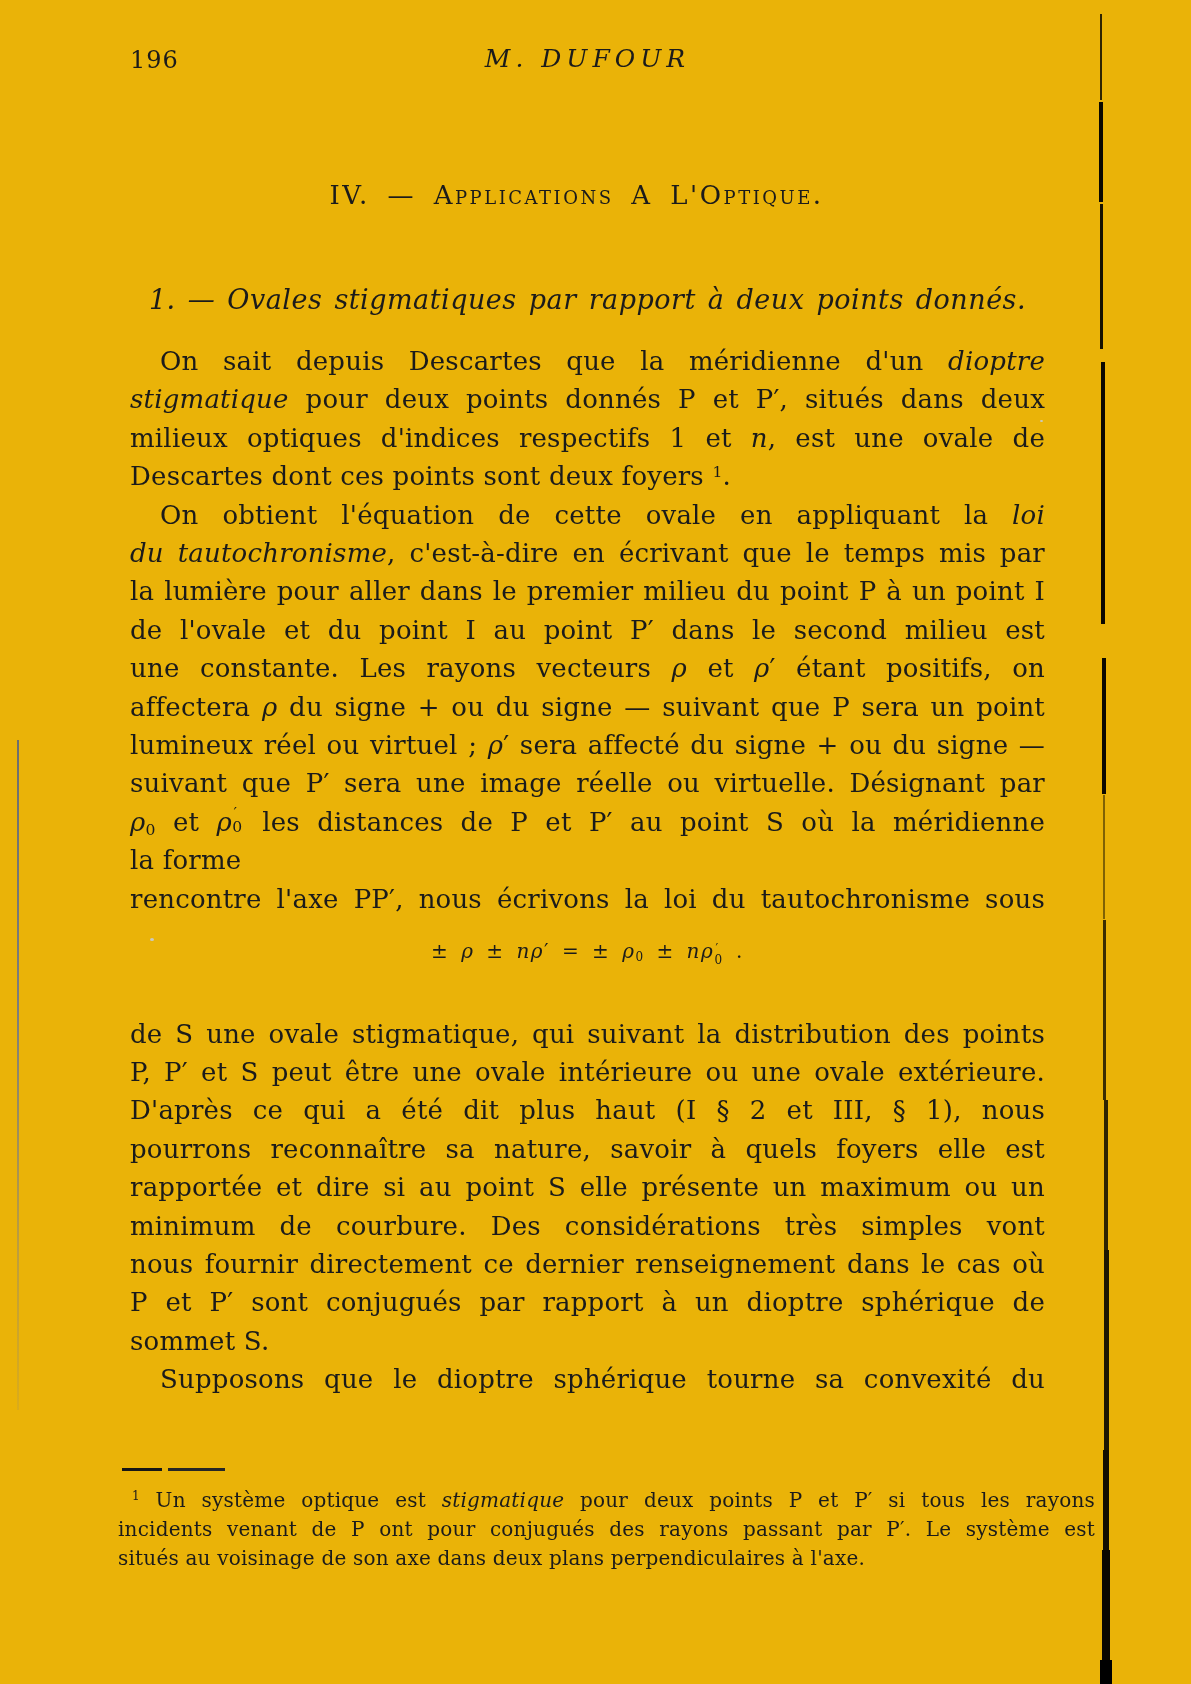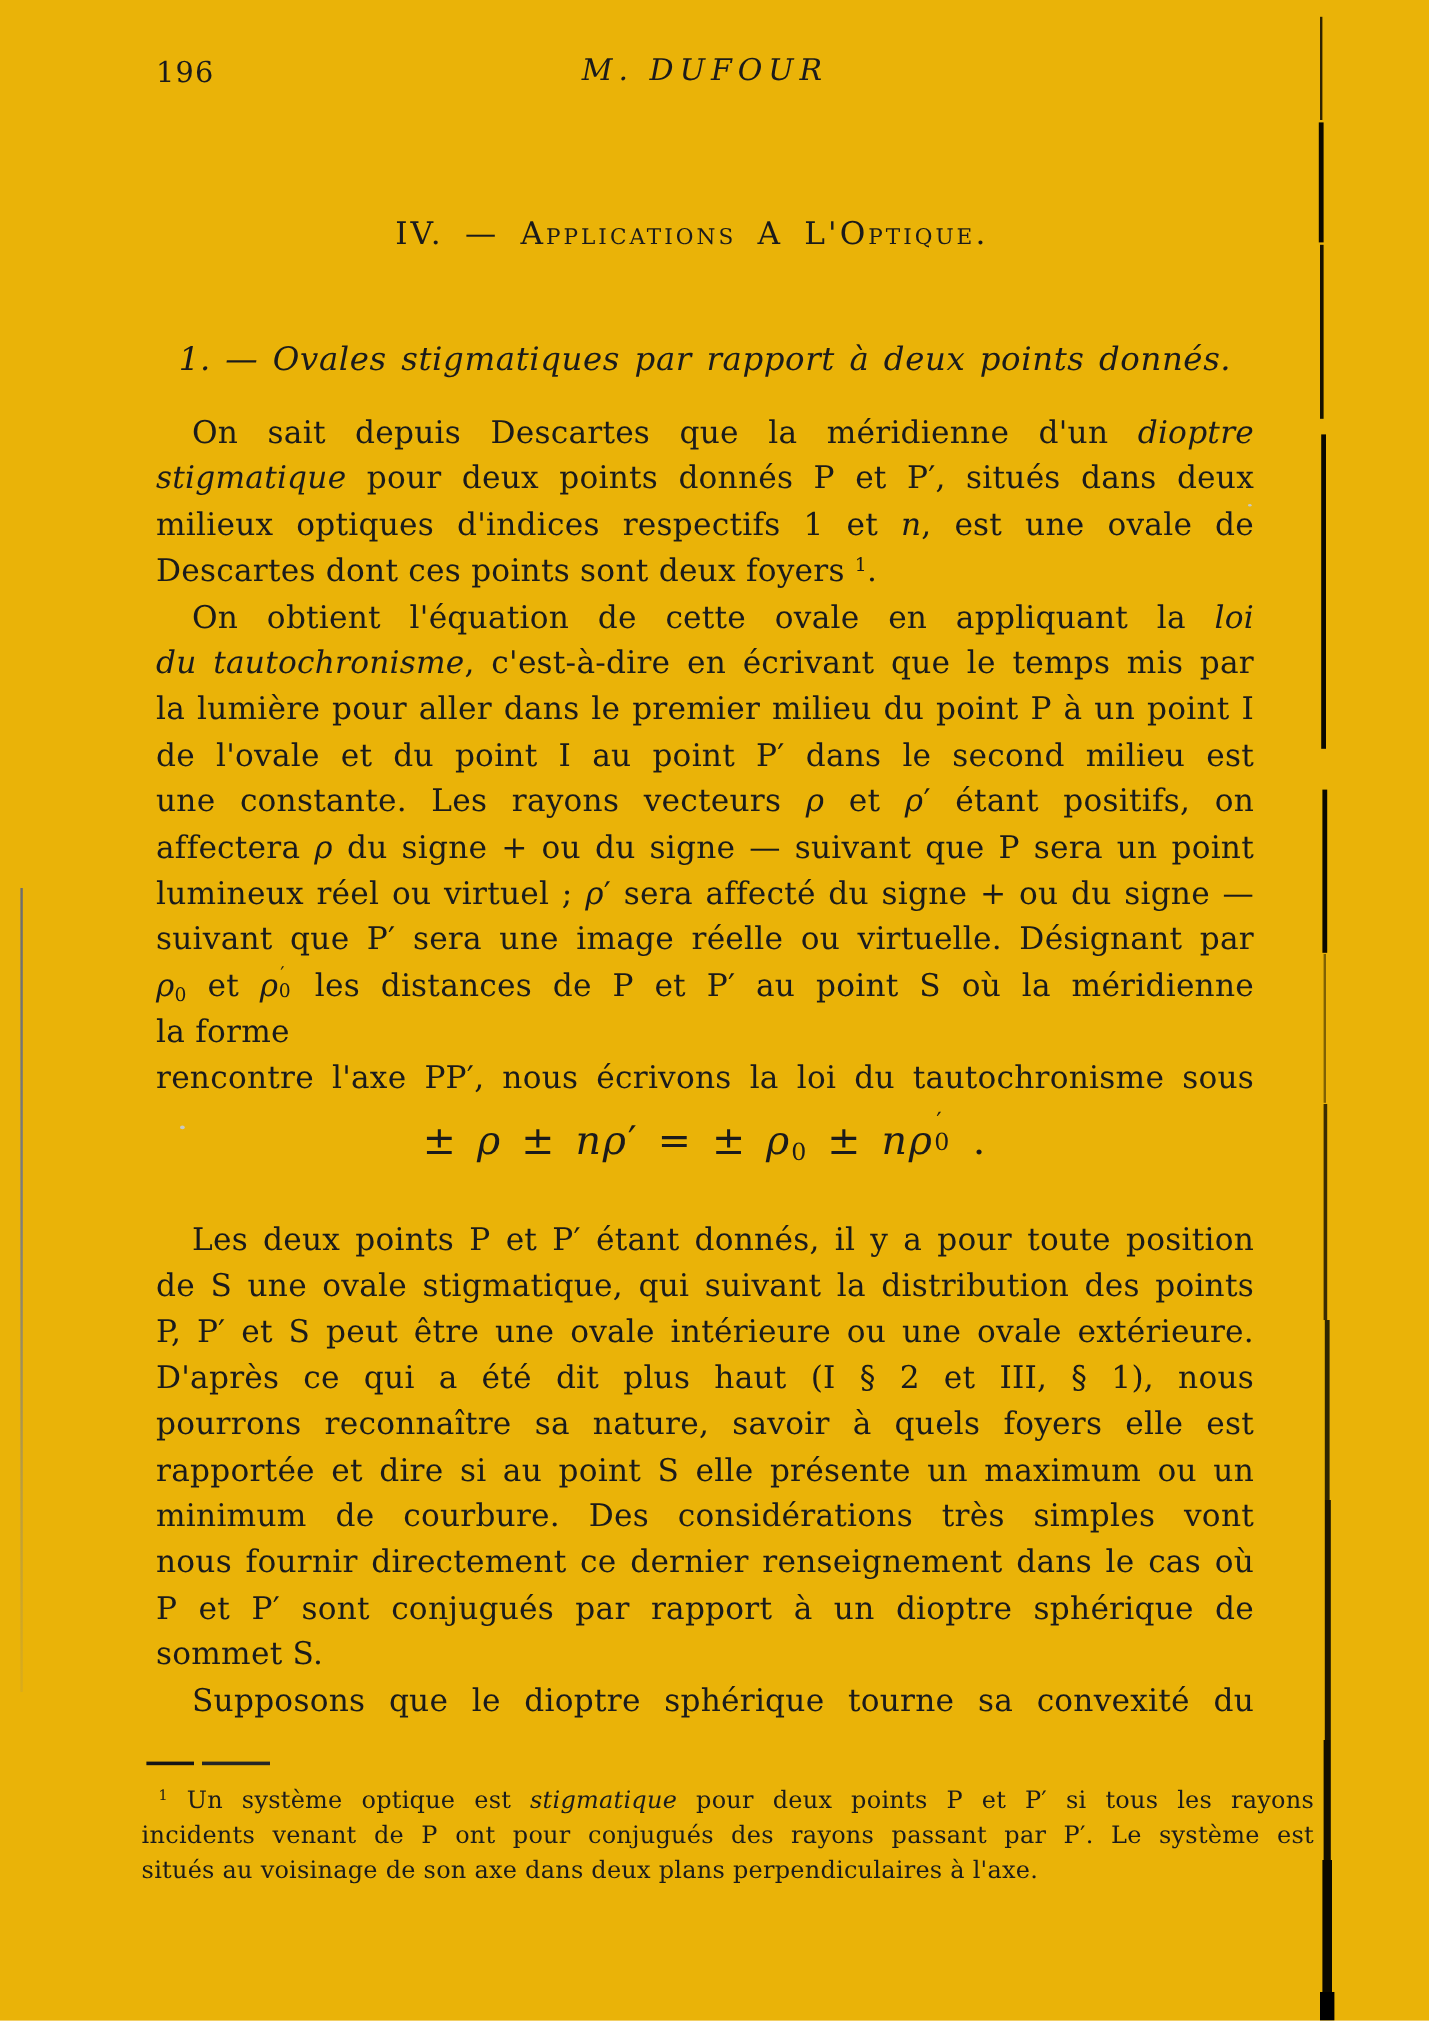--- a/index.html
+++ b/index.html
@@ -30,21 +30,21 @@
   
   .bodytext{
     position:absolute;top:342px;left:130px;width:915px;
     font-size:26px;line-height:38.4px;letter-spacing:0.2px;
   }
   .line{text-align:justify;text-align-last:justify;}
   .line.first{text-indent:30px;}
   .line.last{text-align-last:left;}
   .line.formula{
     text-align:center;text-align-last:center;
-    margin:14px 0 44px;font-size:33px;letter-spacing:1.5px;word-spacing:4px;
+    margin:14px 0 44px;font-size:20px;letter-spacing:1.5px;word-spacing:4px;
   }
   i{font-style:italic;}
   sup{font-size:.6em;line-height:0;vertical-align:baseline;position:relative;top:-0.55em;}
   sub{font-size:.6em;line-height:0;vertical-align:baseline;position:relative;top:0.24em;}
   
   .ps{display:inline-block;position:relative;width:.5em;height:.9em;vertical-align:baseline;}
   .ps .pp{position:absolute;top:-0.85em;left:.1em;font-size:.6em;}
   .ps .p0{position:absolute;top:0.05em;left:.02em;font-size:.6em;}
   
   .fnrule{
@@ -92,21 +92,20 @@
       <div class="line">la lumière pour aller dans le premier milieu du point P à un point I</div>
       <div class="line">de l'ovale et du point I au point P′ dans le second milieu est</div>
       <div class="line">une constante. Les rayons vecteurs <i>ρ</i> et <i>ρ</i>′ étant positifs, on</div>
       <div class="line">affectera <i>ρ</i> du signe + ou du signe — suivant que P sera un point</div>
       <div class="line">lumineux réel ou virtuel ; <i>ρ</i>′ sera affecté du signe + ou du signe —</div>
       <div class="line">suivant que P′ sera une image réelle ou virtuelle. Désignant par</div>
       <div class="line"><i>ρ</i><sub>0</sub> et <i>ρ</i><span class="ps"><span class="pp">′</span><span class="p0">0</span></span> les distances de P et P′ au point S où la méridienne</div>
       <div class="line last">la forme</div>
       <div class="line">rencontre l'axe PP′, nous écrivons la loi du tautochronisme sous</div>
       <div class="line formula">± <i>ρ</i> ± <i>nρ</i>′ = ± <i>ρ</i><sub>0</sub> ± <i>nρ</i><span class="ps"><span class="pp">′</span><span class="p0">0</span></span> .</div>
-      <div class="line first">Les deux points P et P′ étant donnés, il y a pour toute position</div>
       <div class="line">de S une ovale stigmatique, qui suivant la distribution des points</div>
       <div class="line">P, P′ et S peut être une ovale intérieure ou une ovale extérieure.</div>
       <div class="line">D'après ce qui a été dit plus haut (I § 2 et III, § 1), nous</div>
       <div class="line">pourrons reconnaître sa nature, savoir à quels foyers elle est</div>
       <div class="line">rapportée et dire si au point S elle présente un maximum ou un</div>
       <div class="line">minimum de courbure. Des considérations très simples vont</div>
       <div class="line">nous fournir directement ce dernier renseignement dans le cas où</div>
       <div class="line">P et P′ sont conjugués par rapport à un dioptre sphérique de</div>
       <div class="line last">sommet S.</div>
       <div class="line first">Supposons que le dioptre sphérique tourne sa convexité du</div>

